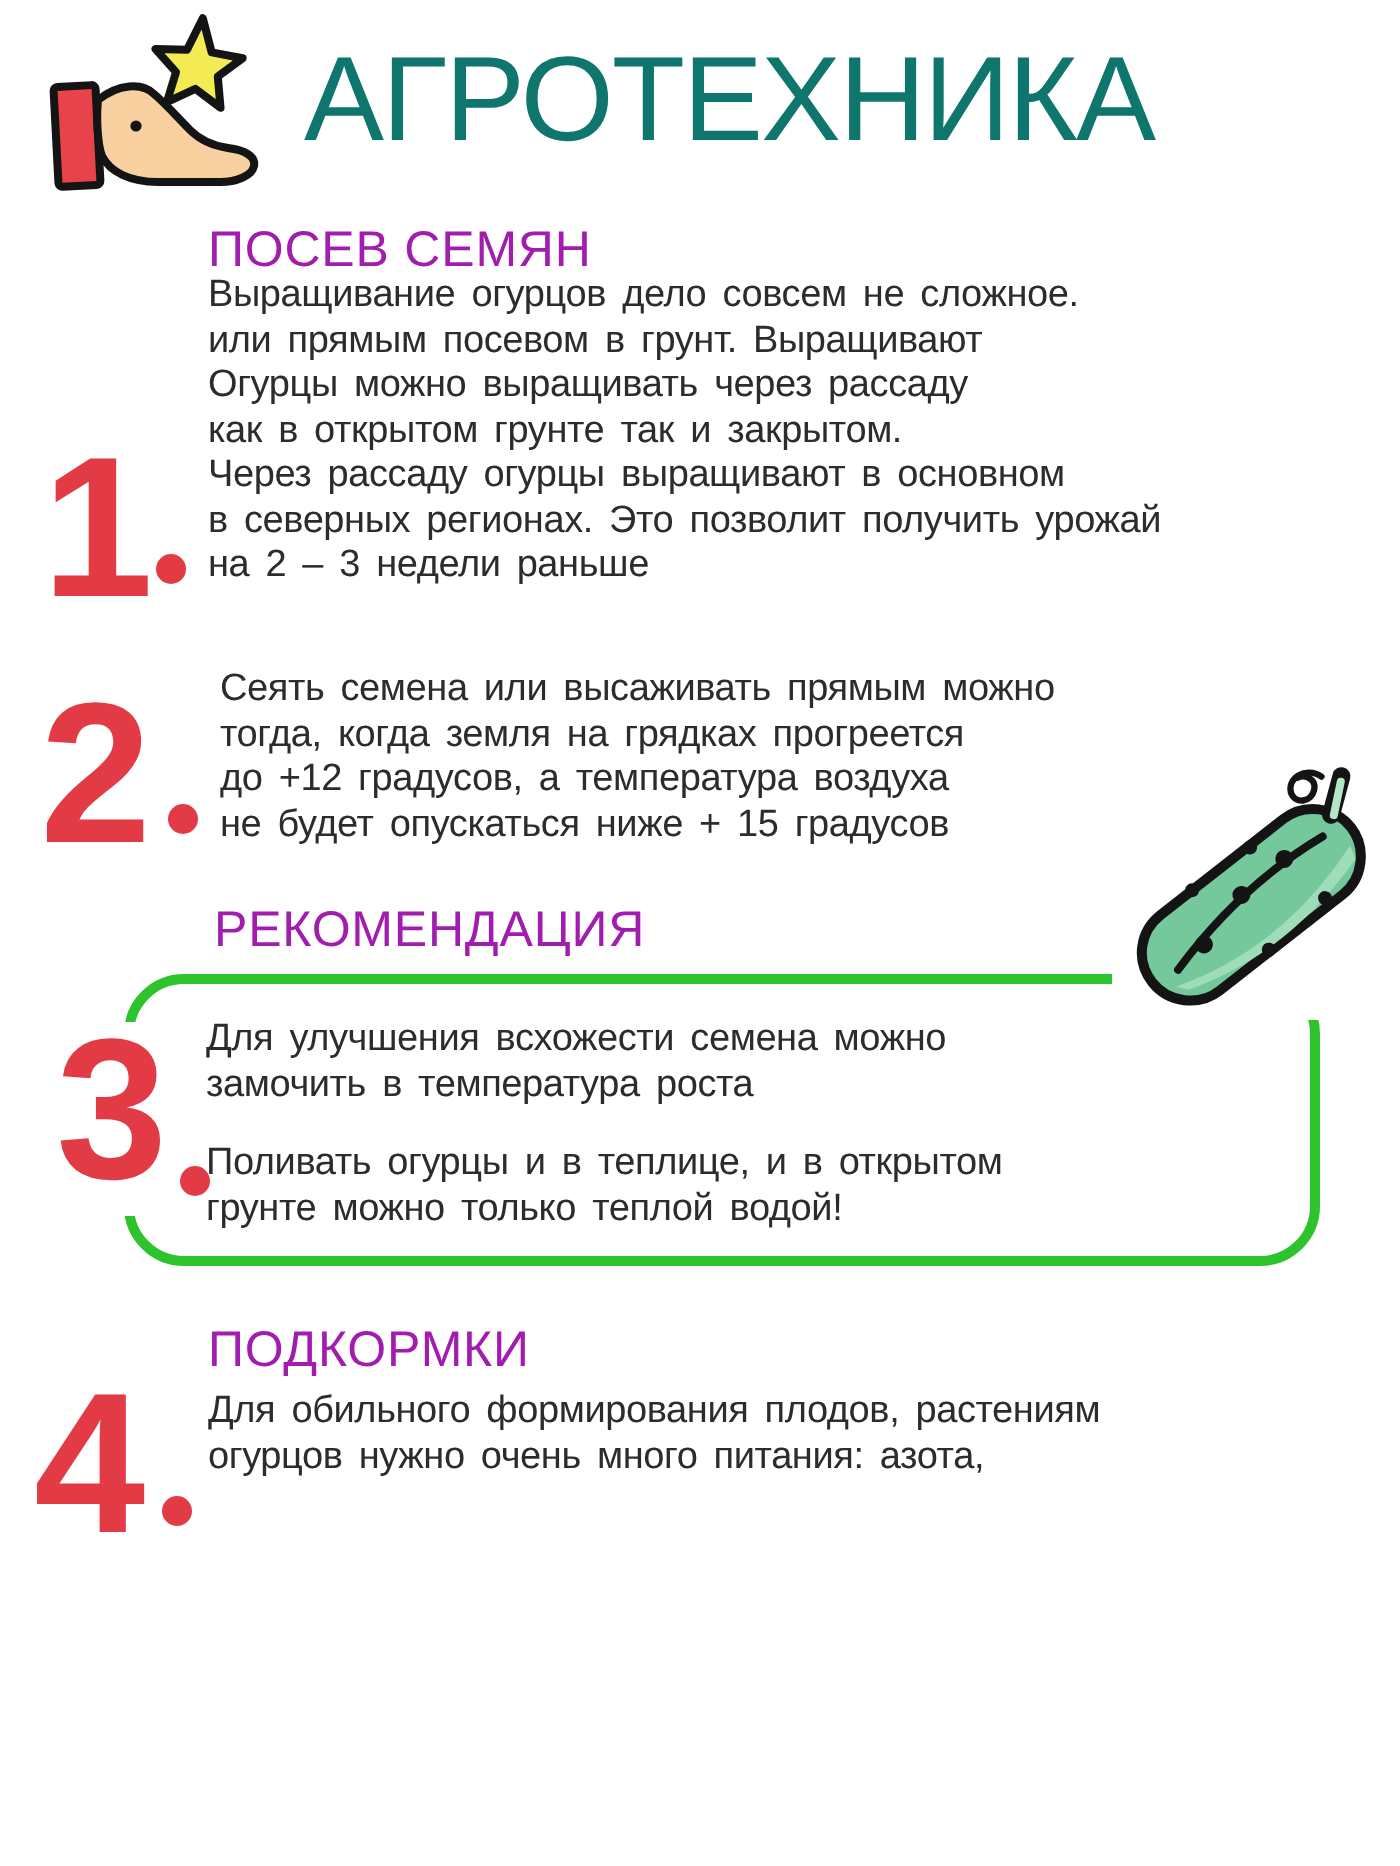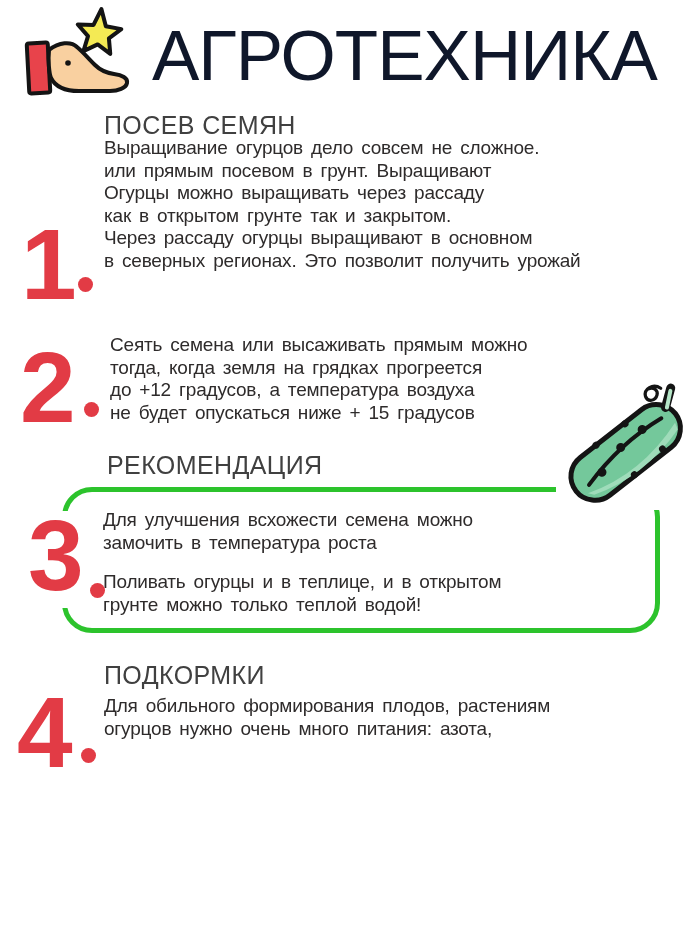--- a/index.html
+++ b/index.html
@@ -2,24 +2,24 @@
 <html><head>
 <meta charset="utf-8">
 <style>
   html,body{margin:0;padding:0;}
   body{
     width:700px;height:933px;background:#ffffff;position:relative;overflow:hidden;
     font-family:"Liberation Sans",sans-serif;color:#2e2b2b;
   }
   .abs{position:absolute;}
   .title{
-    font-size:71px;line-height:1;letter-spacing:-1px;color:#0f172a;white-space:nowrap;
+    font-size:60px;line-height:1;letter-spacing:-1px;color:#0f766e;white-space:nowrap;
   }
   .heading{
-    font-size:25px;line-height:1.1;letter-spacing:.4px;color:#404040;white-space:nowrap;text-align:right;
+    font-size:25px;line-height:1.1;letter-spacing:.4px;color:#a21caf;white-space:nowrap;text-align:right;
   }
   .body-text{
     font-size:19px;line-height:22.5px;word-spacing:3px;letter-spacing:-.2px;
     color:#2e2b2b;white-space:nowrap;
   }
   .bignum{
     font-size:100px;font-weight:bold;line-height:1;color:#e23b45;z-index:5;
   }
   .numdot{
     width:15px;height:15px;border-radius:50%;background:#e23b45;z-index:5;
@@ -51,20 +51,21 @@
 <div class="abs title" style="left:152px;top:20px">АГРОТЕХНИКА</div>
 
 <div class="abs heading" style="left:104px;top:112px">ПОСЕВ СЕМЯН</div>
 <div class="abs body-text" style="left:104px;top:137px">
   <div>Выращивание огурцов дело совсем не сложное.</div>
   <div>или прямым посевом в грунт. Выращивают</div>
   <div>Огурцы можно выращивать через рассаду</div>
   <div>как в открытом грунте так и закрытом.</div>
   <div>Через рассаду огурцы выращивают в основном</div>
   <div>в северных регионах. Это позволит получить урожай</div>
+  <div>на 2 – 3 недели раньше</div>
 </div>
 <div class="abs bignum" style="left:21px;top:214px">1</div>
 <div class="abs numdot" style="left:78px;top:277px"></div>
 
 <div class="abs body-text" style="left:110px;top:334px">
   <div>Сеять семена или высаживать прямым можно</div>
   <div>тогда, когда земля на грядках прогреется</div>
   <div>до +12 градусов, а температура воздуха</div>
   <div>не будет опускаться ниже + 15 градусов</div>
 </div>

